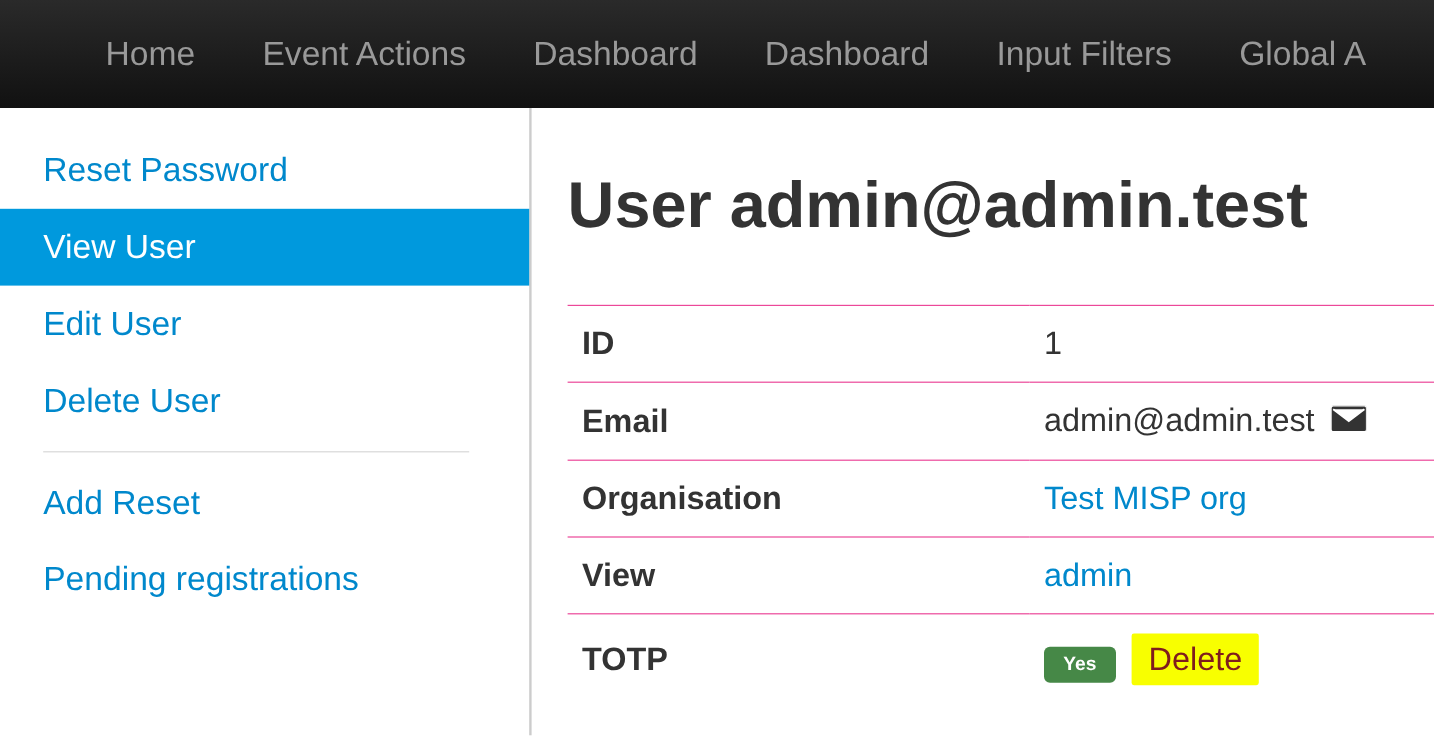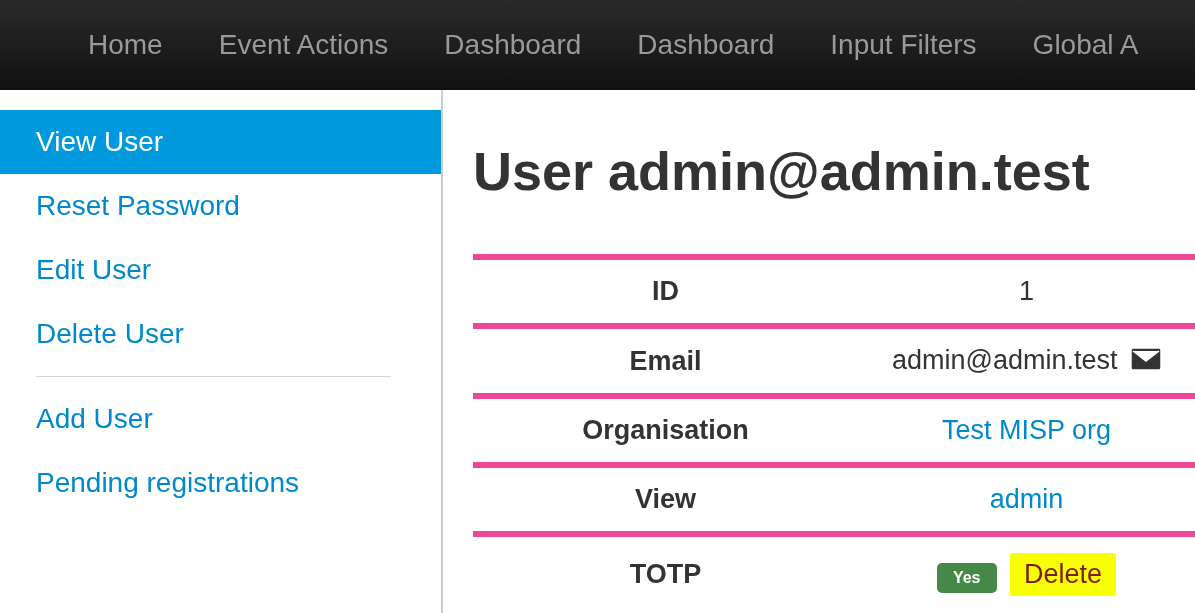--- a/index.html
+++ b/index.html
@@ -62,22 +62,21 @@
       font-weight: 700;
       color: #333;
       margin-bottom: 52px;
       white-space: nowrap;
     }
     .details-table {
       width: 100%;
       border-collapse: collapse;
     }
     .details-table tr {
-      border-top: 6px solid #ec4899;
-      text-align: center;
+      border-top: 1px solid #ec4899;
     }
     .details-table td {
       padding: 16px 12px;
       font-size: 27px;
       vertical-align: middle;
     }
     .details-table td.label {
       font-weight: 700;
       color: #333;
       width: 385px;
@@ -122,26 +121,26 @@
   <div class="navbar-item">Home</div>
   <div class="navbar-item">Event Actions</div>
   <div class="navbar-item">Dashboard</div>
   <div class="navbar-item">Dashboard</div>
   <div class="navbar-item">Input Filters</div>
   <div class="navbar-item">Global A</div>
 </nav>
 
 <div class="main">
   <aside class="sidebar">
+    <div class="sidebar-item">Reset Password</div>
     <div class="sidebar-item active">View User</div>
-    <div class="sidebar-item">Reset Password</div>
     <div class="sidebar-item">Edit User</div>
     <div class="sidebar-item">Delete User</div>
     <hr class="sidebar-divider">
-    <div class="sidebar-item">Add User</div>
+    <div class="sidebar-item">Add Reset</div>
     <div class="sidebar-item">Pending registrations</div>
   </aside>
 
   <section class="content">
     <h1 class="page-title">User admin@admin.test</h1>
 
     <table class="details-table">
       <tbody>
           <tr>
         <td class="label">ID</td>

